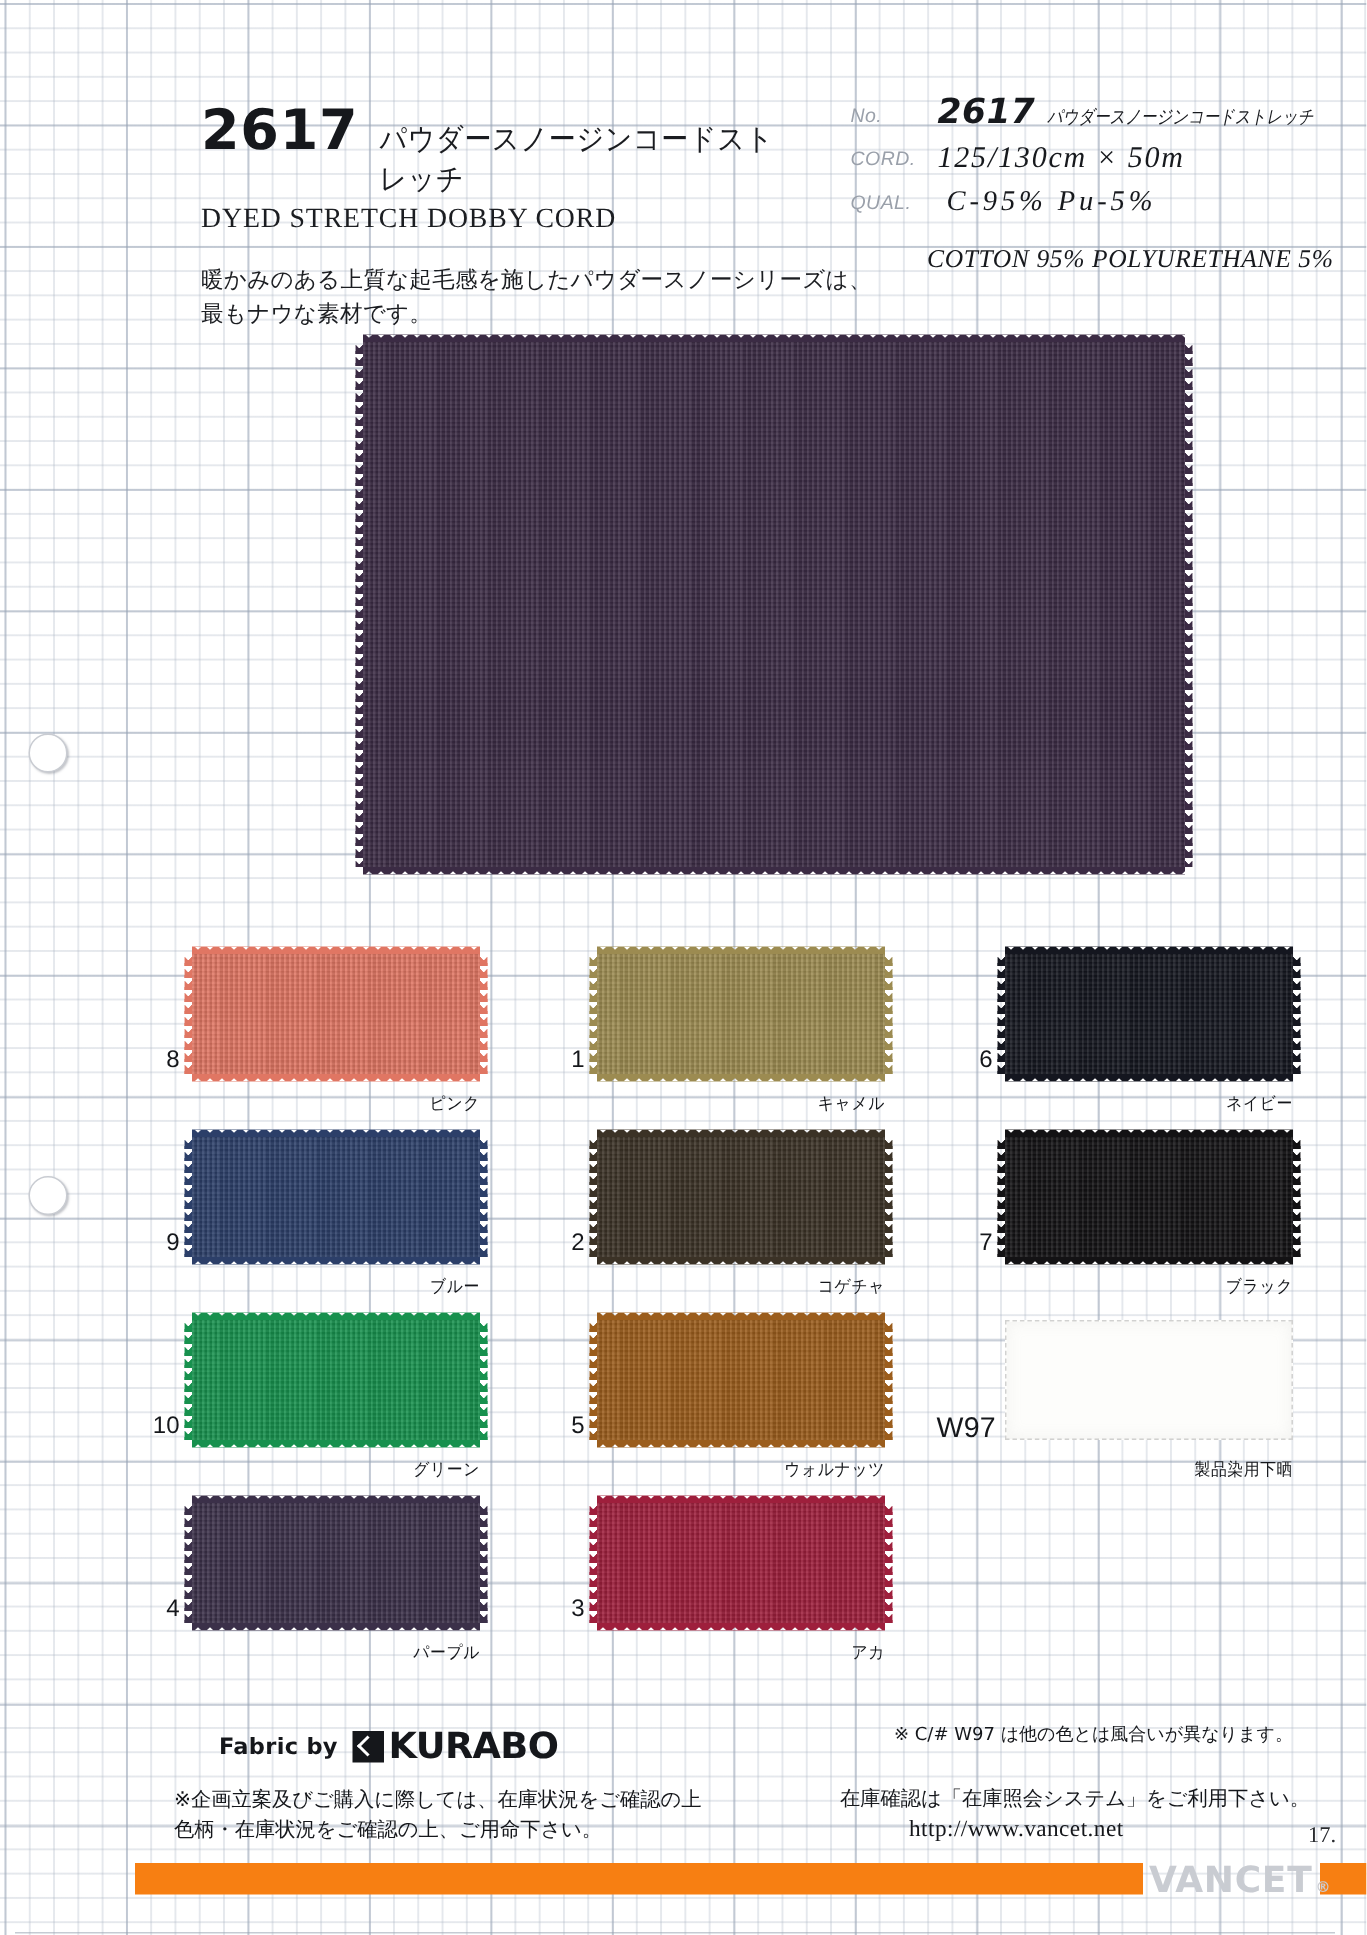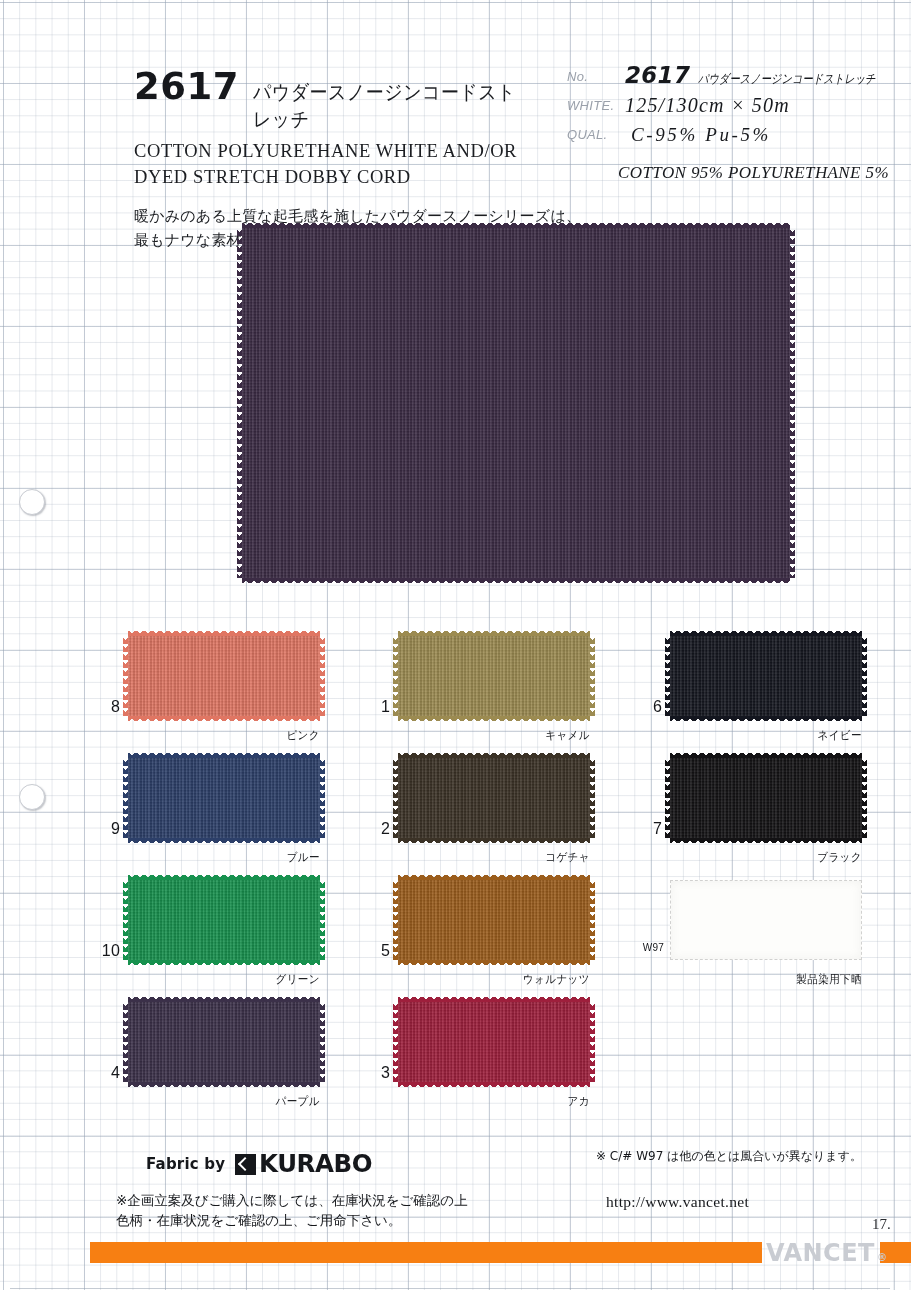--- a/index.html
+++ b/index.html
@@ -159,21 +159,21 @@
   
   #grid { left: 0; top: 636px; width: 911px; height: 490px; z-index: 7; }
   .cell { position: absolute; }
   .cell-swatch { position: absolute; width: 192px; height: 80px; left: 38px; top: 0; }
   .cell-code {
     position: absolute; left: 0; top: 62px; width: 30px;
     text-align: right;
     font-family: "Liberation Sans", sans-serif;
     font-size: 16px; color: #15171b; letter-spacing: 0.2px;
   }
-  .cell-code.wide { width: 48px; left: -16px; font-size: 10px; }
+  .cell-code.wide { width: 48px; left: -16px; font-size: 19px; }
   .cell-name {
     position: absolute; left: 38px; top: 92px; width: 192px;
     text-align: right;
     font-family: "DejaVu Sans", sans-serif;
     font-size: 11.5px; color: #15171b; letter-spacing: 0.4px;
     transform: scaleX(0.92); transform-origin: right top;
     white-space: nowrap;
   }
   
   .swatch-white {
@@ -268,38 +268,37 @@
   <div class="hole" id="hole-top"></div>
   <div class="hole" id="hole-bottom"></div>
 
   <div class="layer" id="header">
 
     <div id="title-block">
       <div id="title-row">
         <span id="title-number">2617</span>
         <span id="title-jp">パウダースノージンコードストレッチ</span>
       </div>
-      <div class="eng-line" id="eng1">COTTON POLYURETHANE WHITE AND/OR</div>
       <div class="eng-line" id="eng2">DYED STRETCH DOBBY CORD</div>
       <div id="desc-block">
         <div class="desc-line">暖かみのある上質な起毛感を施したパウダースノーシリーズは、</div>
         <div class="desc-line">最もナウな素材です。</div>
       </div>
     </div>
 
     <div id="spec">
       <div class="spec-row">
         <div class="spec-key">No.</div>
         <div class="spec-val" id="spec-no-val">
           <span id="spec-no-num">2617</span>
           <span id="spec-no-jp">パウダースノージンコードストレッチ</span>
         </div>
       </div>
       <div class="spec-row">
-        <div class="spec-key">WHITE.</div>
+        <div class="spec-key">CORD.</div>
         <div class="spec-val" id="spec-size-val">125/130cm × 50m</div>
       </div>
       <div class="spec-row">
         <div class="spec-key">QUAL.</div>
         <div class="spec-val" id="spec-qual-val">C-95% Pu-5%</div>
       </div>
       <div id="spec-qual-full">COTTON 95% POLYURETHANE 5%</div>
     </div>
 
   </div>
@@ -443,20 +442,21 @@
     </div>
 
     <div id="note-left">
       <div class="note-line">※企画立案及びご購入に際しては、在庫状況をご確認の上</div>
       <div class="note-line">色柄・在庫状況をご確認の上、ご用命下さい。</div>
     </div>
 
     <div id="note-w97">※ C/# W97 は他の色とは風合いが異なります。</div>
 
     <div id="stock-block">
+      <div id="stock-line">在庫確認は「在庫照会システム」をご利用下さい。</div>
       <div id="stock-url">http://www.vancet.net</div>
     </div>
 
     <div id="page-no">17.</div>
   </div>
 
   <div class="layer" id="band-wrap">
     <div id="band-bar"></div>
     <div id="band-bar2"></div>
     <div id="band-vancet">

